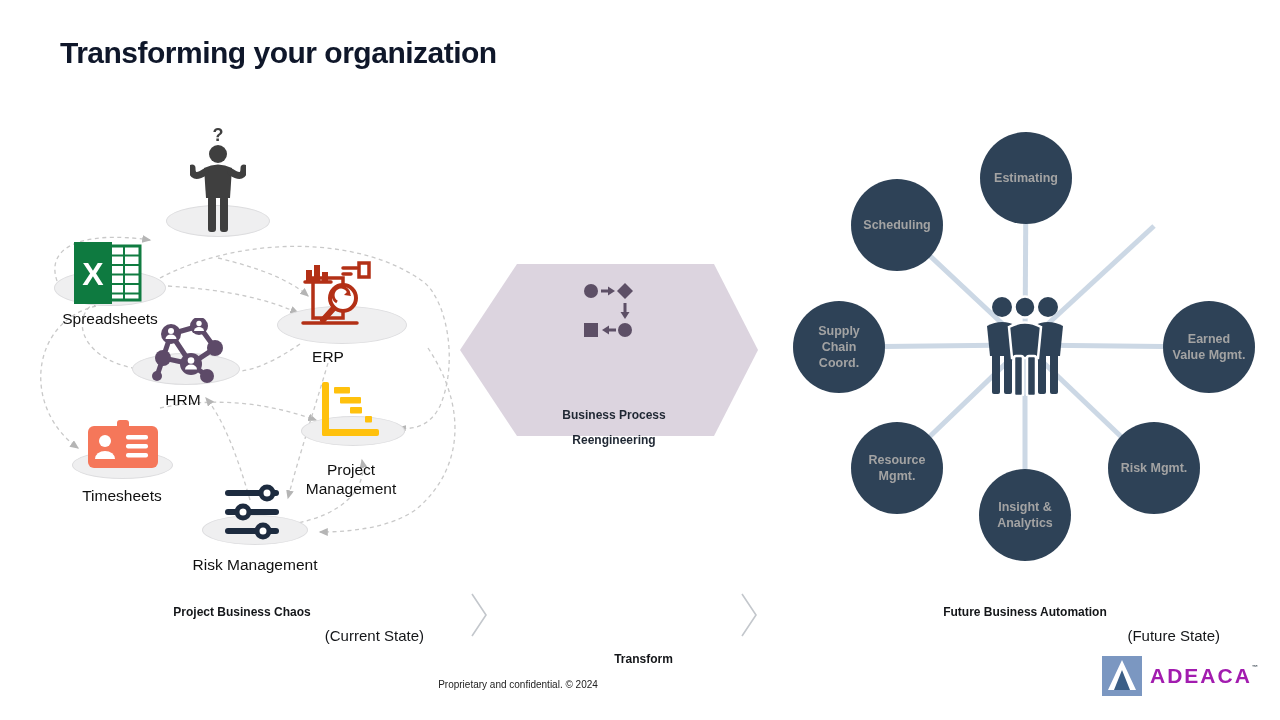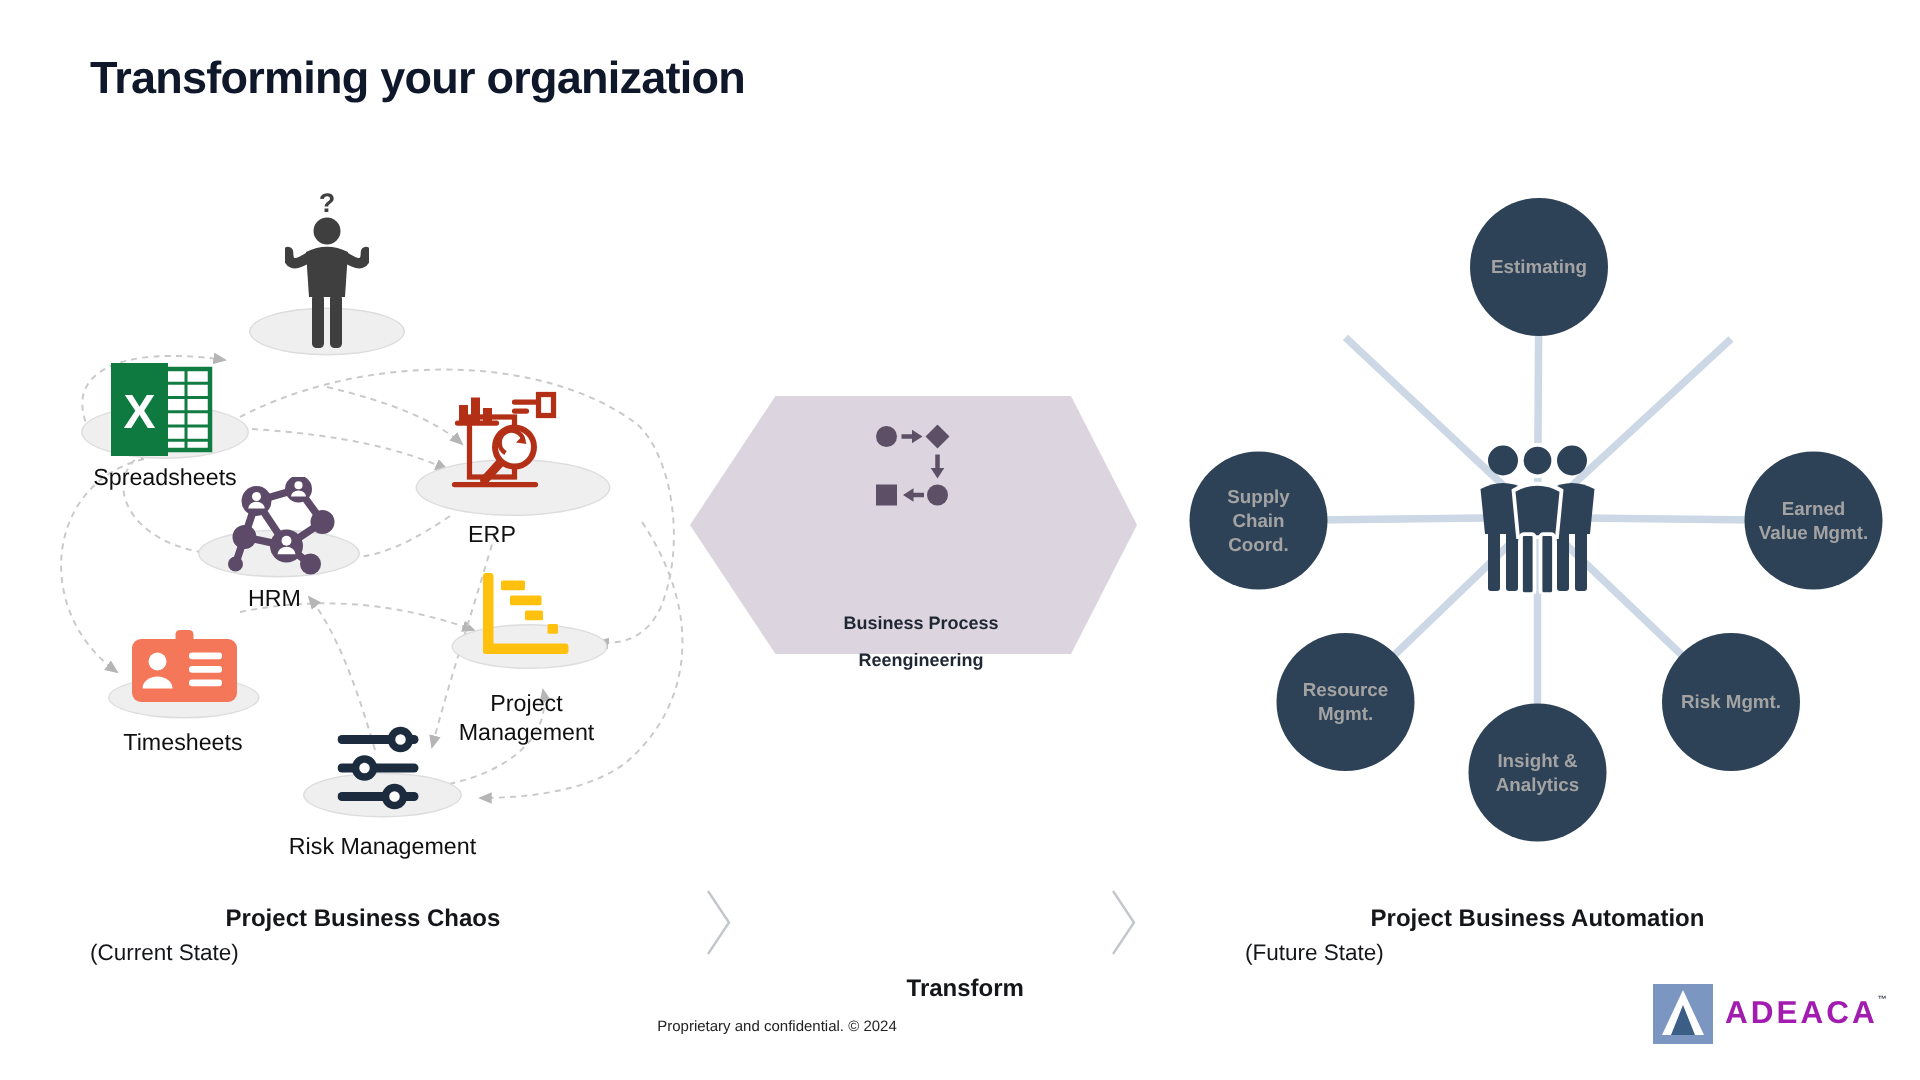--- a/index.html
+++ b/index.html
@@ -5,22 +5,22 @@
   html,body{margin:0;padding:0;background:#fff;}
   .slide{position:relative;width:1280px;height:720px;background:#ffffff;overflow:hidden;
          font-family:"Liberation Sans",sans-serif;color:#111;}
   .abs{position:absolute;}
   .title{left:60px;top:30px;margin:0;font-size:30px;font-weight:700;letter-spacing:-.5px;color:#0f172a;line-height:46px;}
   .shadow{background:#efeff0;border:1px solid #dddddf;border-radius:50%;box-sizing:border-box;}
   .ilabel{font-size:15.5px;line-height:19px;color:#101010;text-align:center;}
   .node{width:92px;height:92px;border-radius:50%;background:#2E4257;color:#a3a3a3;display:flex;
         align-items:center;justify-content:center;text-align:center;font-weight:700;font-size:12.5px;
         line-height:1.3;padding:7px;box-sizing:border-box;}
-  .caption{font-size:16px;font-weight:700;color:#141619;text-align:center;line-height:25px;}
-  .subcaption{font-size:15px;font-weight:400;color:#141619;text-align:left;line-height:21px;}
+  .caption{font-size:12px;font-weight:700;color:#141619;text-align:center;line-height:25px;}
+  .subcaption{font-size:15px;font-weight:400;color:#141619;text-align:right;line-height:21px;}
   .hexlabel{font-size:12px;font-weight:700;color:#1f2733;text-align:center;line-height:25px;margin-top:40px;}
   .footer{left:0;top:679px;width:1036px;text-align:center;font-size:10px;color:#222;}
   .logo-text{font-size:21px;font-weight:700;color:#a21caf;letter-spacing:2px;line-height:24px;}
   .logo-tm{font-size:6px;vertical-align:top;font-weight:700;color:#3E4A55;letter-spacing:0;}
   svg{display:block;}
 </style>
 </head>
 <body>
 
 <div class="slide">
@@ -185,20 +185,21 @@
       <path d="M245 225 L374 106"></path>
       <path d="M245 225 L59 227"></path>
       <path d="M245 225 L429 227"></path>
       <path d="M245 225 L117 348"></path>
       <path d="M245 225 L245 395"></path>
       <path d="M245 225 L374 348"></path>
     </g>
   </svg>
 
   <div class="abs node" style="left:980px;top:132px;">Estimating</div>
+  <div class="abs node" style="left:851px;top:179px;">Scheduling</div>
   <div class="abs node" style="left:793px;top:301px;">Supply Chain Coord.</div>
   <div class="abs node" style="left:1163px;top:301px;">Earned Value Mgmt.</div>
   <div class="abs node" style="left:851px;top:422px;">Resource Mgmt.</div>
   <div class="abs node" style="left:979px;top:469px;">Insight &amp; Analytics</div>
   <div class="abs node" style="left:1108px;top:422px;">Risk Mgmt.</div>
 
   <svg class="abs" style="left:978px;top:294px;" width="94" height="102" viewBox="0 0 94 102">
     <g fill="#2E4257">
       <g transform="translate(24,0)">
         <circle cx="0" cy="13" r="10"></circle>
@@ -232,21 +233,21 @@
 
   <div class="abs" style="left:551px;top:600px;width:185px;margin-top:47px;">
     <div class="caption">Transform</div>
   </div>
 
   <svg class="abs" style="left:740px;top:592px;" width="20" height="46" viewBox="0 0 20 46">
     <polyline points="2,2 16,23 2,44" fill="none" stroke="#c3c7cc" stroke-width="1.6"></polyline>
   </svg>
 
   <div class="abs" style="left:830px;top:600px;width:390px;">
-    <div class="caption">Project Business Automation</div>
+    <div class="caption">Future Business Automation</div>
     <div class="subcaption">(Future State)</div>
   </div>
 
   <div class="abs footer">Proprietary and confidential. © 2024</div>
 
   <svg class="abs" style="left:1102px;top:656px;" width="40" height="40" viewBox="0 0 40 40">
     <rect x="0" y="0" width="40" height="40" fill="#7B97C1"></rect>
     <polygon points="6,34 20,4 34,34" fill="#ffffff"></polygon>
     <polygon points="12,34 20,14 28,34" fill="#3B5E86"></polygon>
   </svg>

